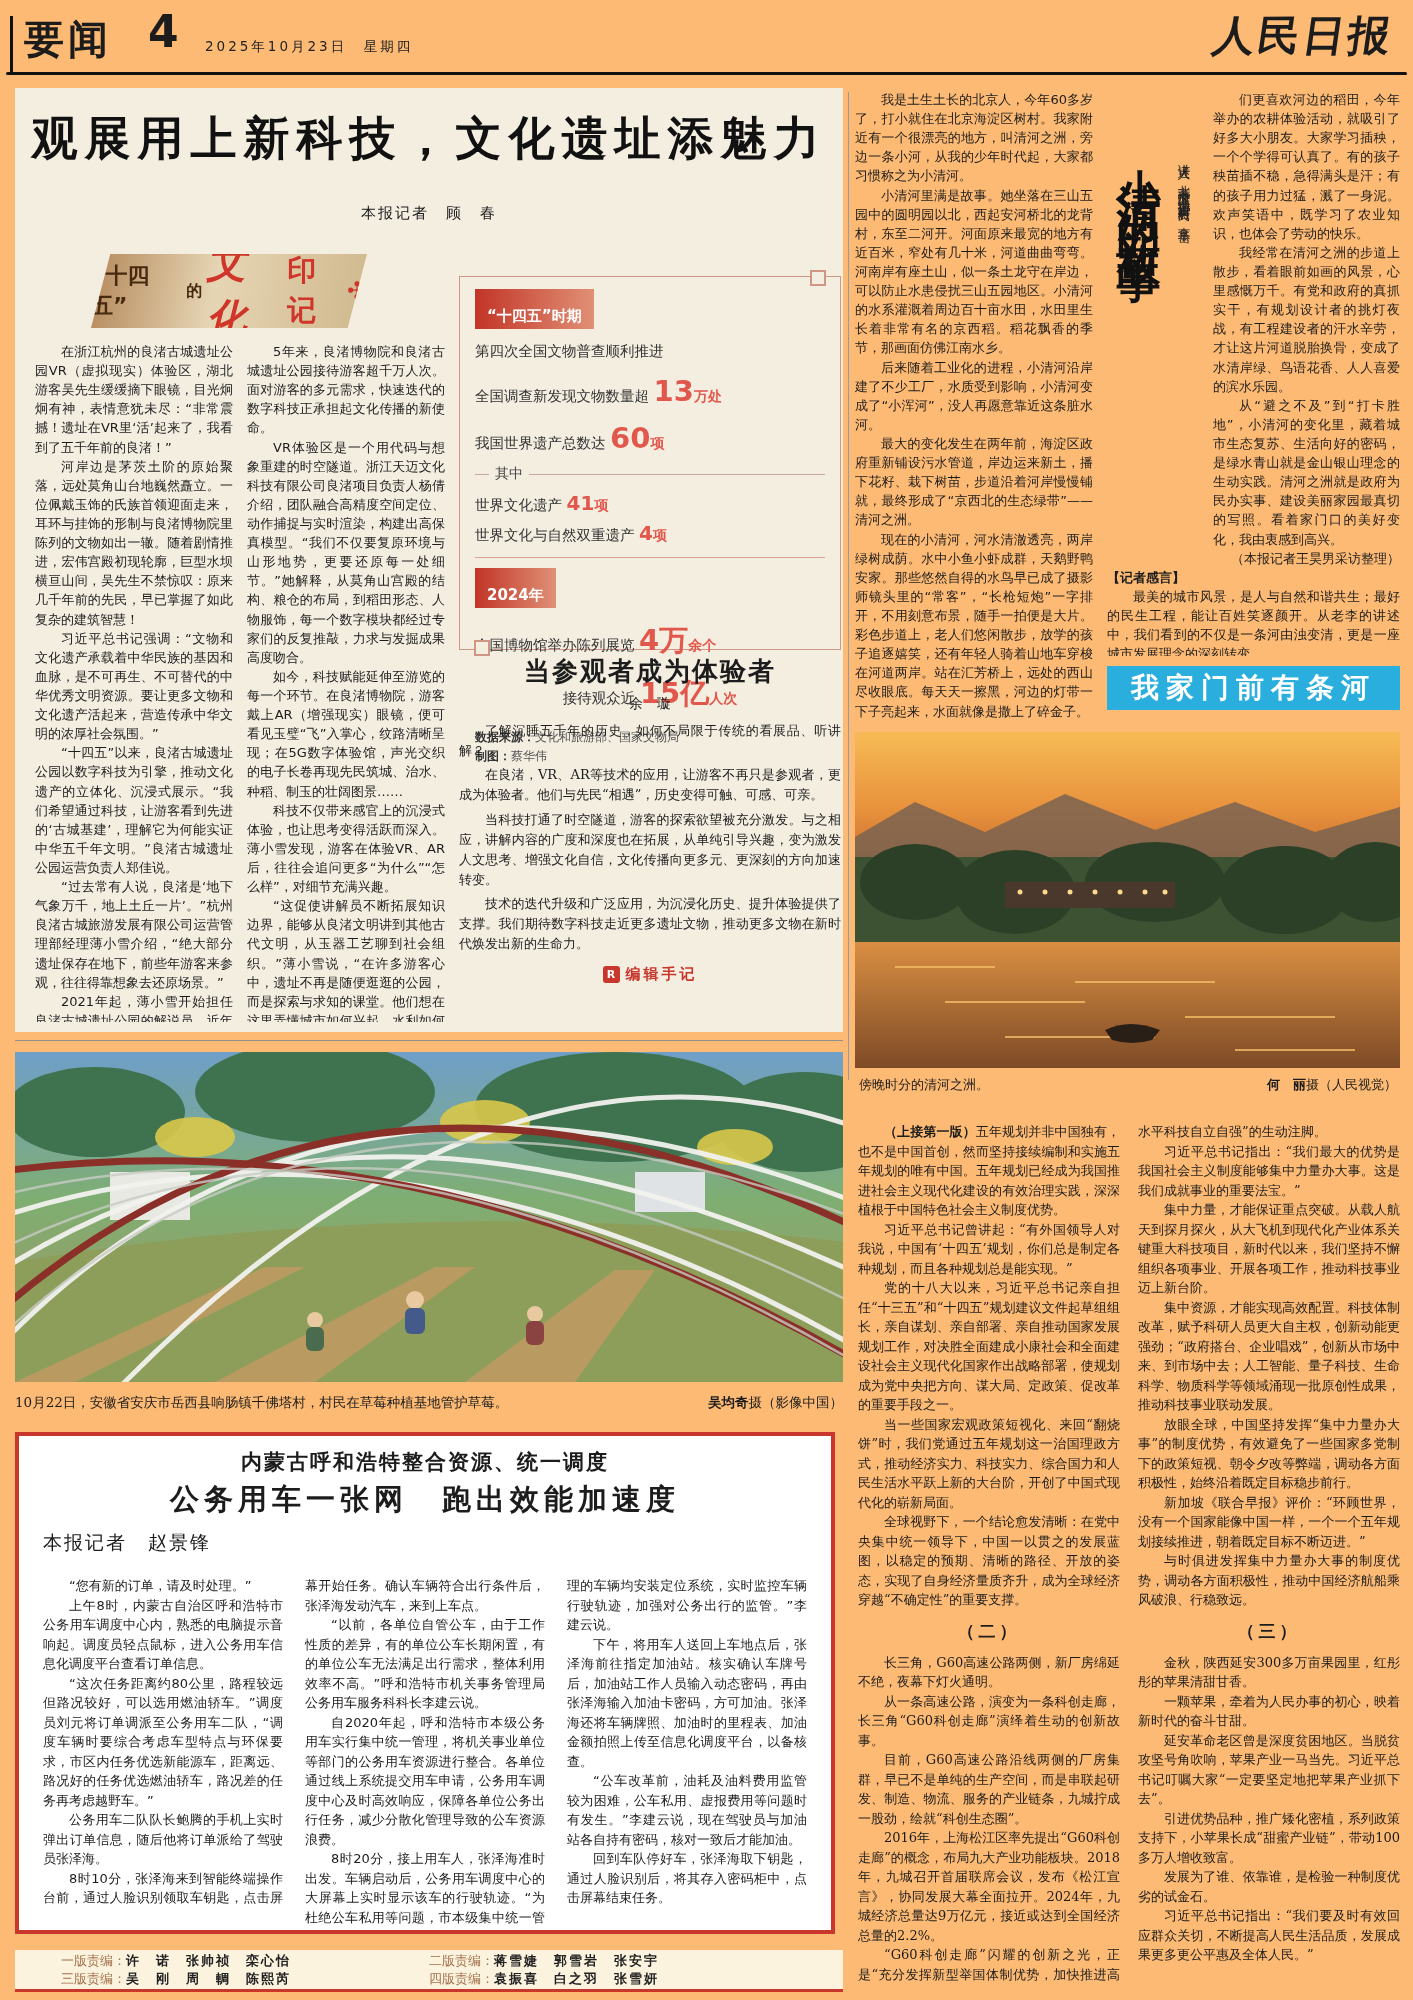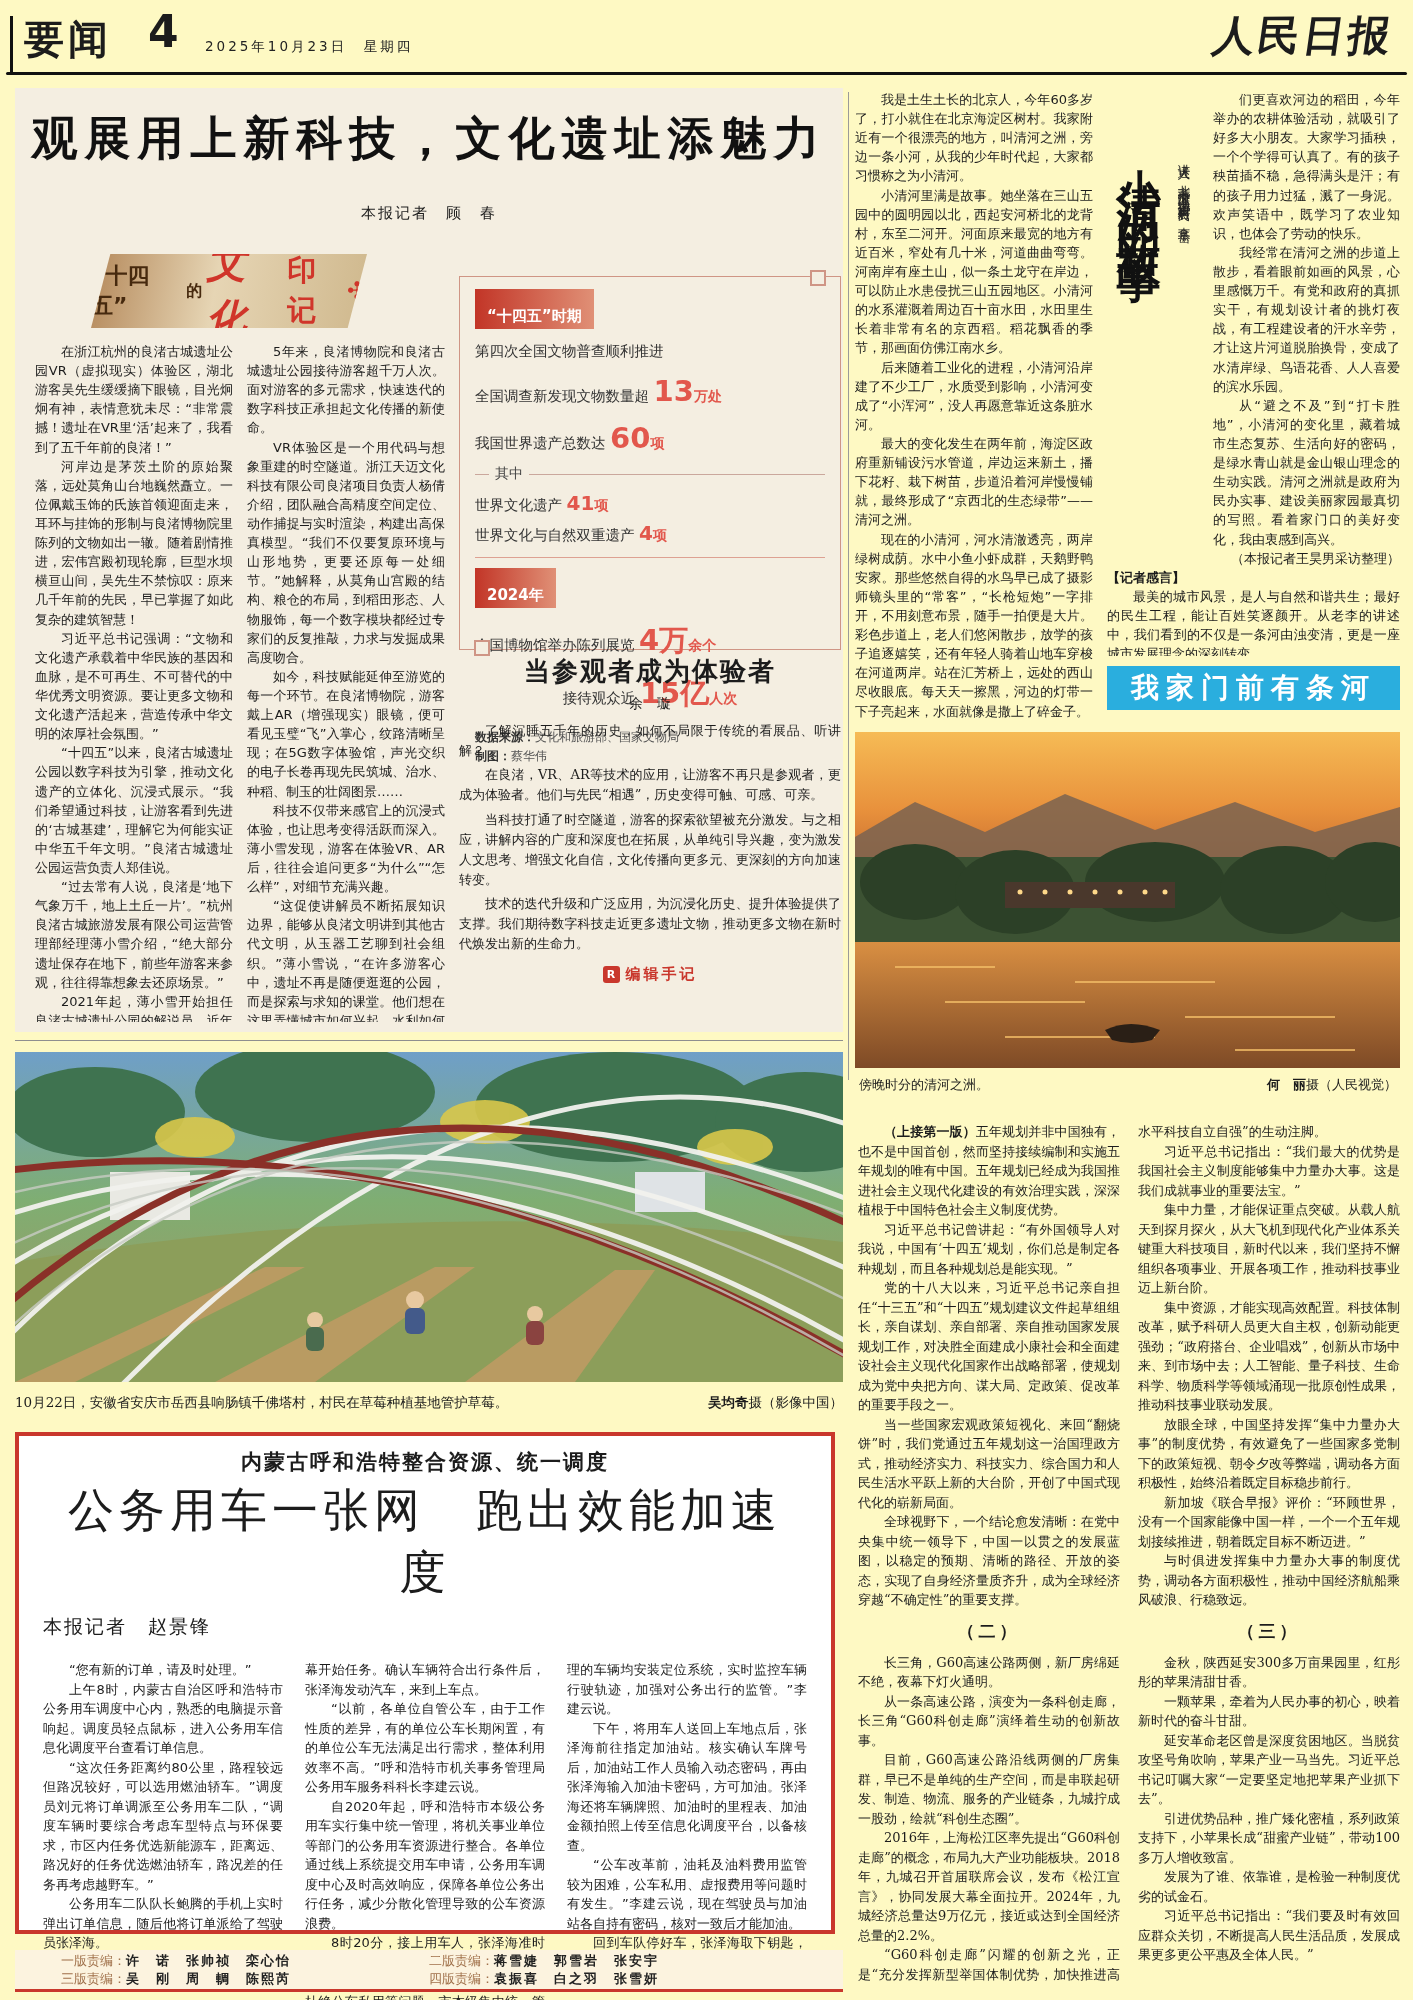--- a/index.html
+++ b/index.html
@@ -1,16 +1,16 @@
 <!DOCTYPE html>
 <html><head>
 <meta charset="utf-8">
 <style>
   html,body{margin:0;padding:0;background:#d9d9d9;}
-  #page{position:relative;width:1413px;height:2000px;background:#fef9c3;overflow:hidden;
+  #page{position:relative;width:1413px;height:2000px;background:#fdba74;overflow:hidden;
         font-family:"DejaVu Sans","Liberation Sans",sans-serif;color:#1c1c1c;}
   .serif{font-family:"DejaVu Serif","Liberation Serif",serif;}
   p{margin:0;}
 
   
   .hdr-tick{position:absolute;left:10px;top:16px;width:3px;height:56px;background:#111;}
   .hdr-rule{position:absolute;left:6px;top:72px;width:1401px;height:3px;background:#111;border-radius:3px;}
   .sec-name{position:absolute;left:24px;top:12px;font-size:40px;font-weight:900;letter-spacing:4px;}
   .page-num{position:absolute;left:148px;top:6px;font-size:44px;font-weight:700;}
   .hdr-date{position:absolute;left:205px;top:38px;font-size:13.5px;letter-spacing:3px;color:#222;}
@@ -89,21 +89,21 @@
 
   
   .gphoto{position:absolute;left:15px;top:1052px;width:828px;height:330px;}
   .gcap{position:absolute;left:15px;top:1394px;width:828px;display:flex;justify-content:space-between;
         font-family:"DejaVu Serif",serif;font-size:13.5px;}
 
   
   .carbox{position:absolute;left:15px;top:1432px;width:820px;height:502px;border:4px solid #c9372c;
           background:#fff;box-sizing:border-box;padding:8px 24px;}
   .car-kicker{text-align:center;font-size:21px;font-weight:700;letter-spacing:2px;margin-top:4px;}
-  .car-headline{text-align:center;font-size:46px;font-weight:400;letter-spacing:5px;margin-top:4px;}
+  .car-headline{text-align:center;font-size:29px;font-weight:700;letter-spacing:5px;margin-top:4px;}
   .car-byline{text-align:left;font-size:19px;margin-top:10px;margin-bottom:20px;letter-spacing:2px;}
   .cols3{column-count:3;column-gap:22px;height:352px;overflow:hidden;}
   .cols3 p{font-size:13px;line-height:1.5;text-align:justify;text-indent:2em;}
 
   
   .cont{position:absolute;left:858px;top:1122px;width:542px;height:866px;overflow:hidden;
         column-count:2;column-gap:18px;font-family:"DejaVu Serif",serif;}
   .cont p{font-size:13px;line-height:1.5;text-align:justify;text-indent:2em;}
   .cont .lead{font-weight:700;}
   .cont .sec-head{text-align:center;font-weight:700;font-size:17px;margin:10px 0;letter-spacing:4px;}

